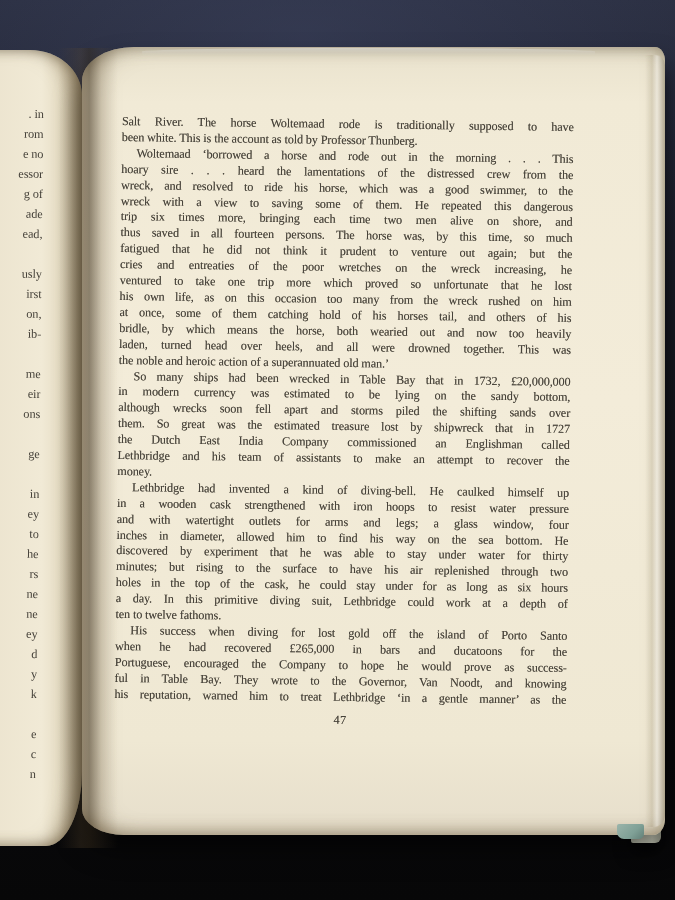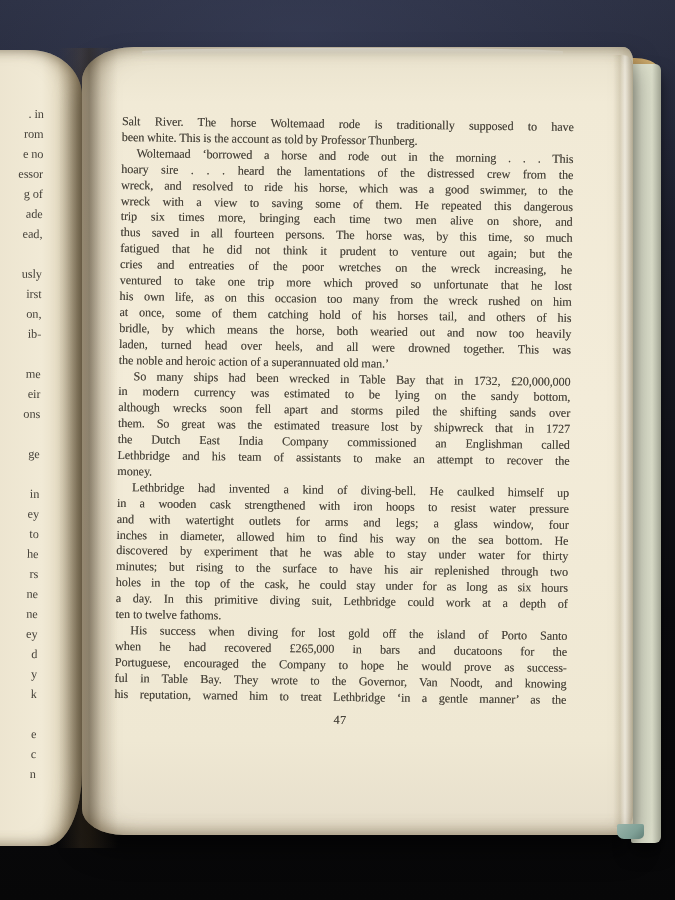--- a/index.html
+++ b/index.html
@@ -35,20 +35,21 @@
     position:absolute;left:82px;top:47px;width:551px;height:788px;
     background:
       linear-gradient(180deg, #e9e2cd 0%, var(--paper,#f1ead6) 7%, #f3ecd9 45%, #efe8d3 88%, #e6decb 100%);
     border-radius:52px 10px 12px 42px / 34px 14px 16px 26px;
     box-shadow: inset 20px 0 26px -10px rgba(98,80,52,.5),
                 inset -14px 0 18px -8px rgba(142,130,100,.35),
                 inset 0 10px 14px -8px rgba(130,122,104,.55),
                 inset 0 -12px 16px -9px rgba(120,106,76,.5),
                 0 16px 26px rgba(0,0,0,.55);
     z-index:3;
+    padding-left:32px;
   }
   .page-top-sheen{
     position:absolute;left:60px;right:70px;top:1px;height:7px;
     background:linear-gradient(180deg, var(--paper-edge,#d8d5cb), rgba(216,213,203,0));
     border-radius:50% 50% 0 0;opacity:.85;
   }
   .fore-edge{
     position:absolute;right:0;top:8px;width:20px;height:772px;
     background:linear-gradient(90deg, rgba(0,0,0,0) 0%, rgba(150,138,108,.22) 35%, rgba(255,255,255,.38) 60%, rgba(118,108,82,.32) 100%);
     border-radius:0 10px 12px 0;

